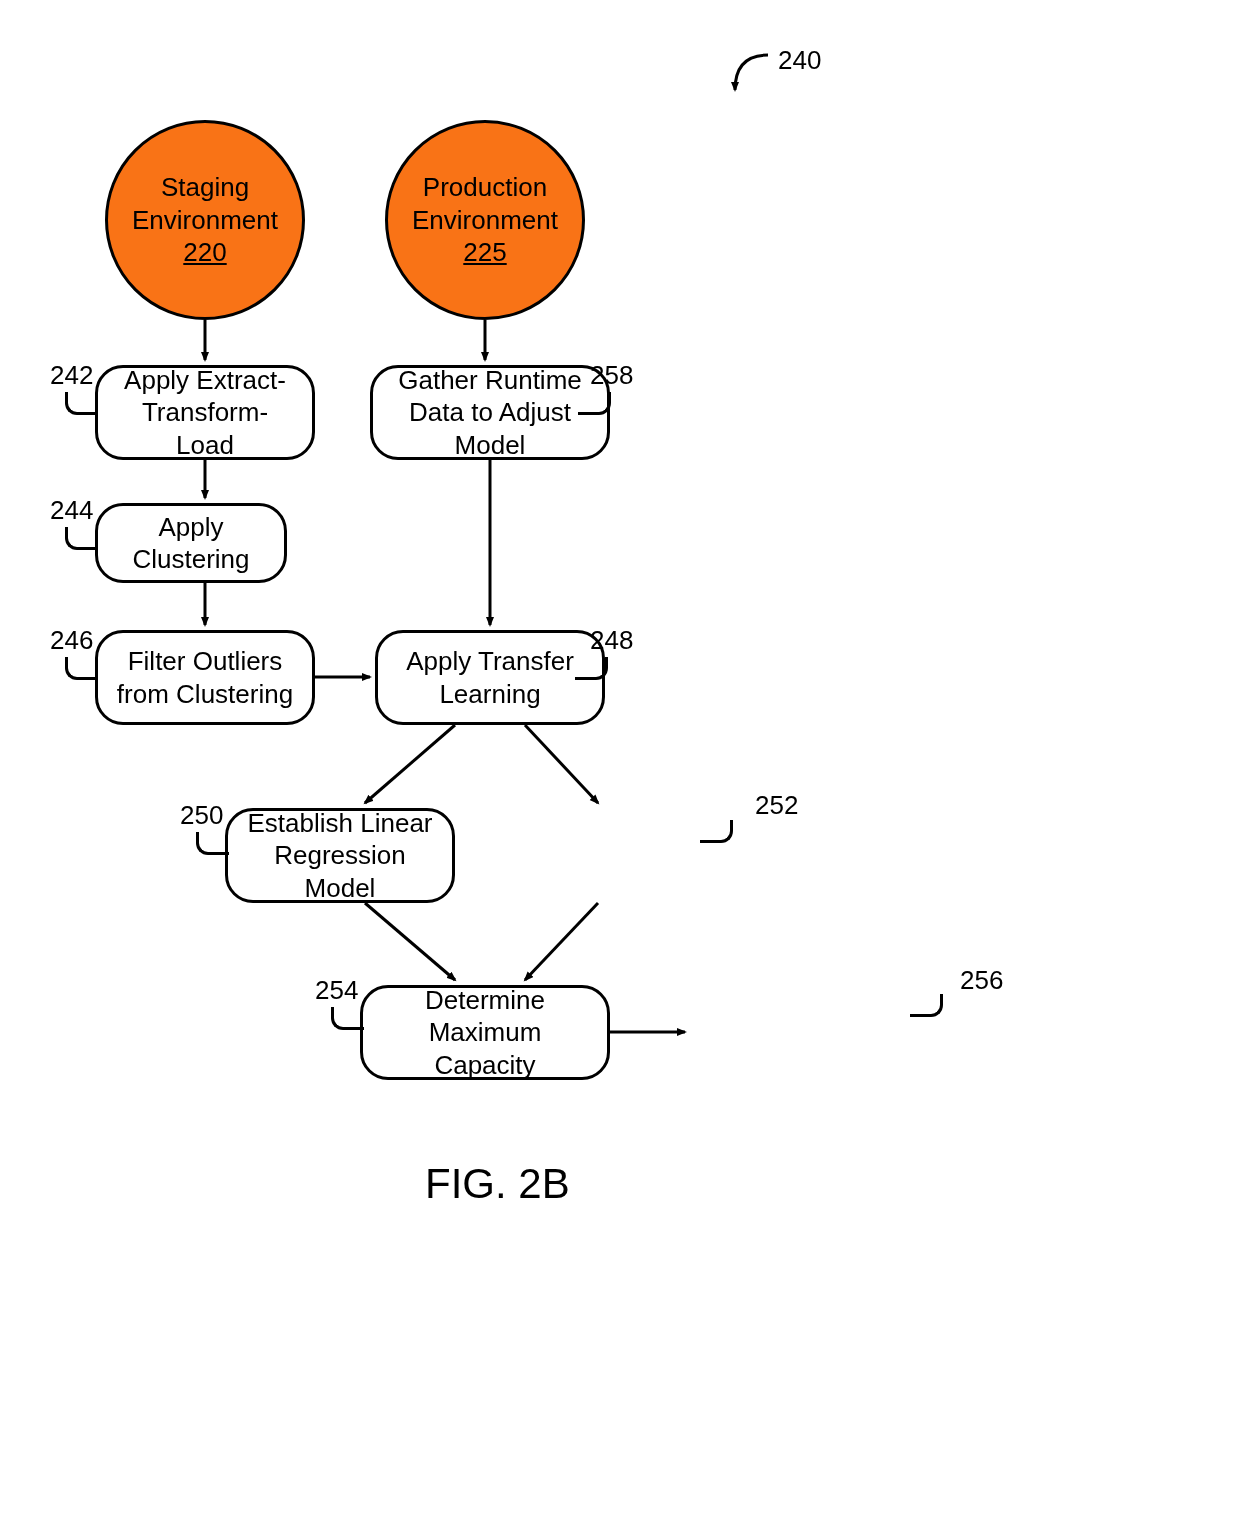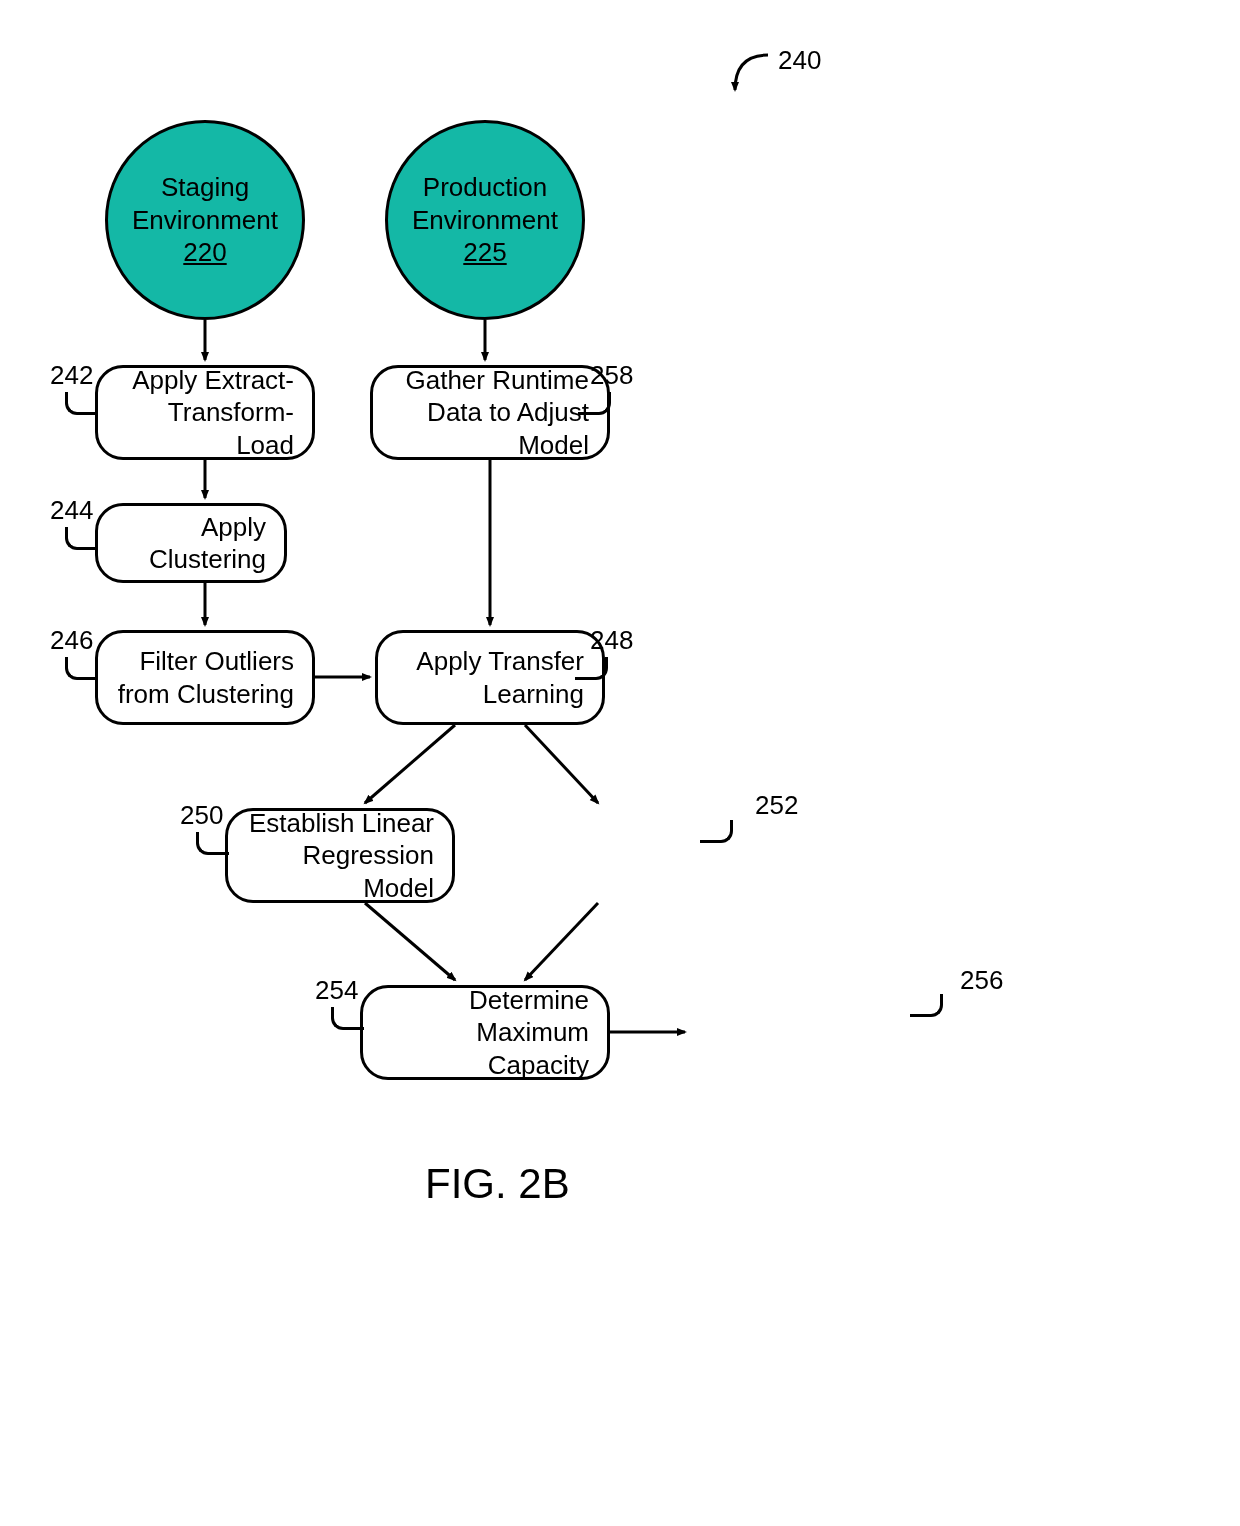--- a/index.html
+++ b/index.html
@@ -20,33 +20,33 @@
     border-radius: 50%;
     display: flex;
     flex-direction: column;
     align-items: center;
     justify-content: center;
     text-align: center;
     font-size: 26px;
     line-height: 1.25;
     box-sizing: border-box;
     padding: 6px;
-    background: #14b8a6;
+    background: #f97316;
   }
   .node-circle .underline {
     text-decoration: underline;
   }
   .node-rect {
     position: absolute;
     border: 3px solid #000;
     border-radius: 28px;
     display: flex;
     align-items: center;
     justify-content: center;
-    text-align: right;
+    text-align: center;
     font-size: 26px;
     line-height: 1.25;
     box-sizing: border-box;
     padding: 10px 18px;
     background: #fff;
   }
   .ref-label {
     position: absolute;
     font-size: 26px;
   }

